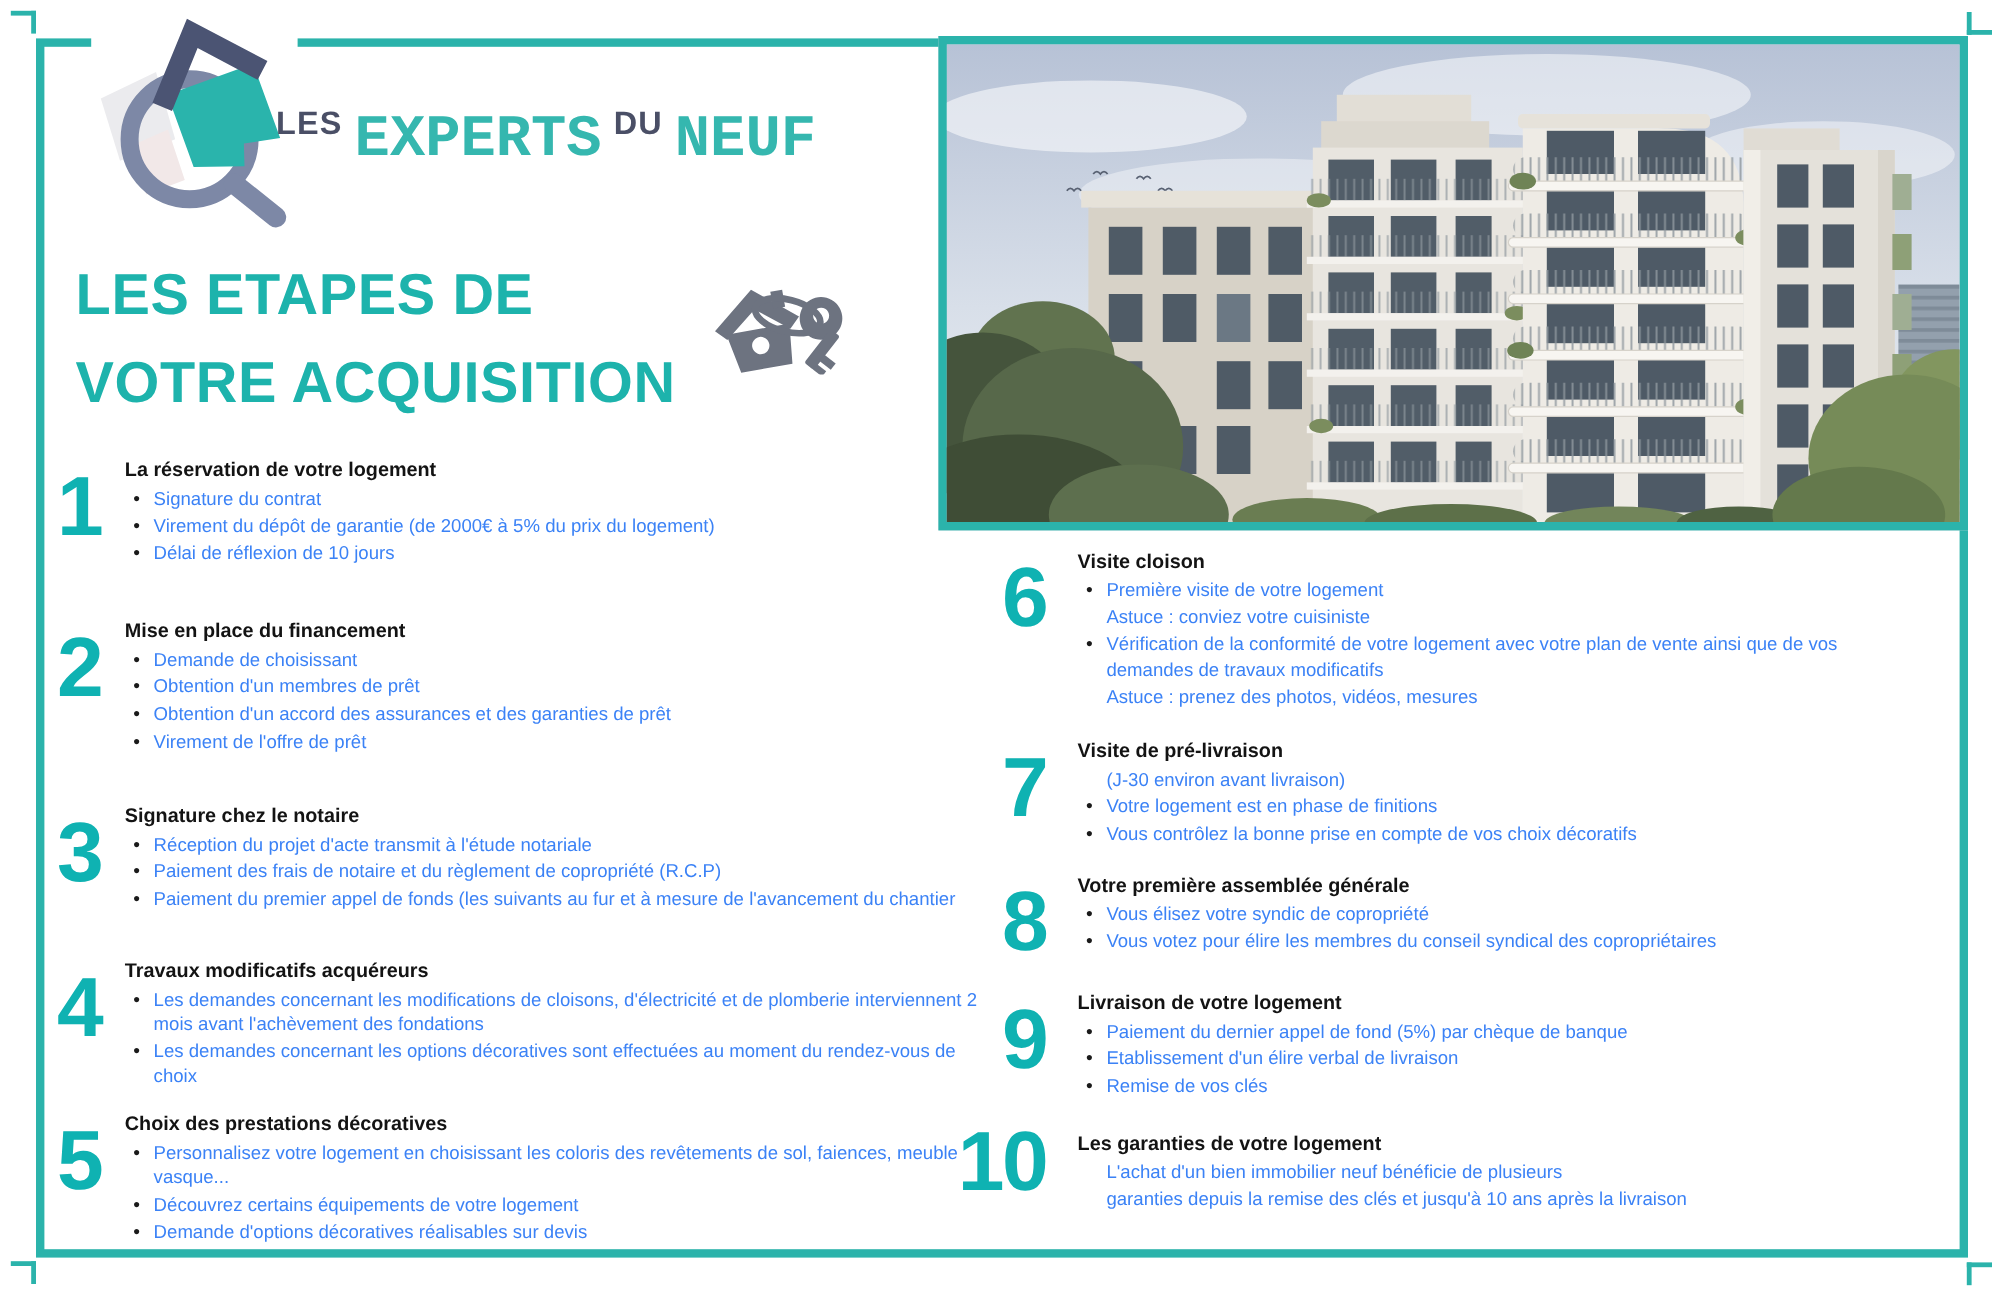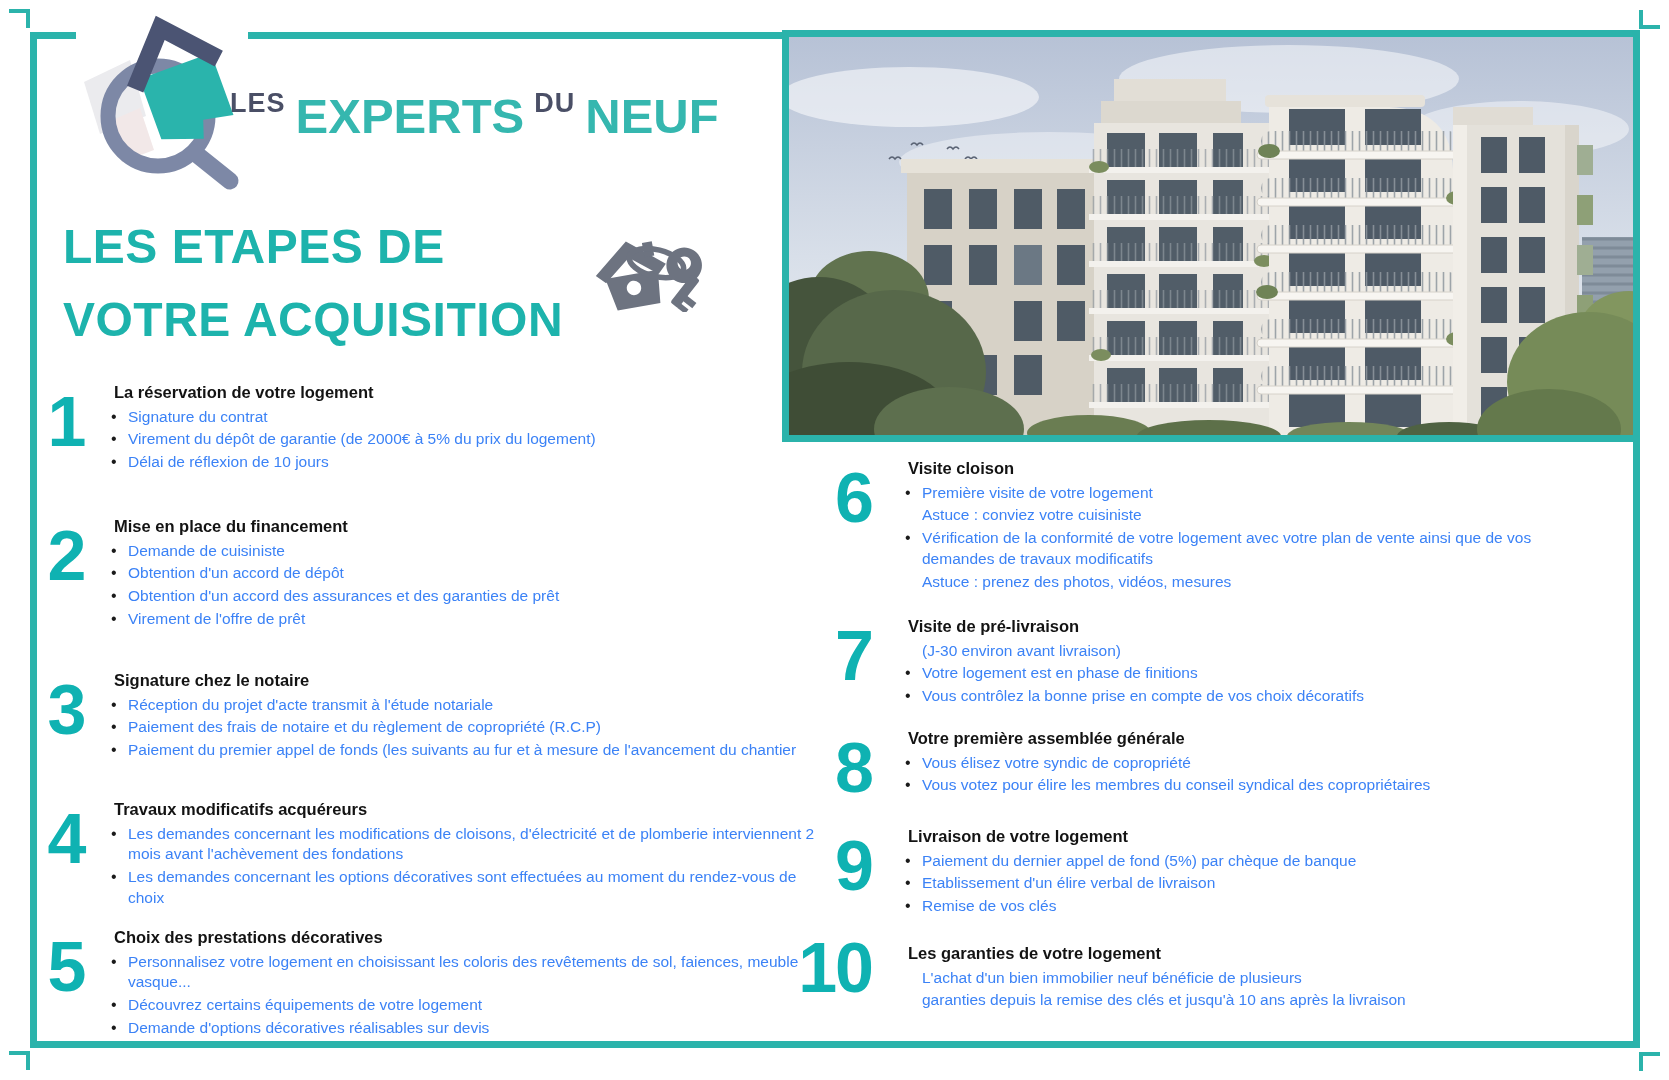--- a/index.html
+++ b/index.html
@@ -14,21 +14,21 @@
   .corner.br{right:9px;bottom:9px;border-left:4px solid #2bb3ab;border-top:4px solid #2bb3ab;}
 
   
   .frame{position:absolute;left:30px;top:32px;width:1610px;height:1016px;
          border:7px solid #2bb3ab;box-sizing:border-box;background:#ffffff;z-index:1;}
 
   
   .brand-graphic{position:absolute;left:76px;top:0;width:172px;height:200px;background:#ffffff;z-index:3;}
   .brand-words{position:absolute;left:230px;top:88px;z-index:3;display:flex;align-items:flex-start;white-space:nowrap;}
   .w-small{font-size:27px;font-weight:700;color:#4a4f66;letter-spacing:1px;}
-  .w-big{font-size:49px;font-weight:800;color:#35b7af;letter-spacing:0px;margin:0 10px;}
+  .w-big{font-size:49px;font-weight:800;color:#35b7af;letter-spacing:0px;margin:0 10px;font-family:Liberation Mono, monospace;}
   .w-big.last{margin-right:0;}
 
   
   .page-title{position:absolute;left:63px;top:210px;z-index:3;color:#1db3ac;
               font-size:48px;font-weight:800;line-height:73px;letter-spacing:0.5px;white-space:nowrap;}
 
   .keys-icon{position:absolute;left:583px;top:232px;width:138px;height:80px;z-index:3;}
 
   
   .photo{position:absolute;left:782px;top:30px;width:858px;height:412px;
@@ -40,21 +40,21 @@
   .step .num{font-size:70px;font-weight:800;color:#0fb2b2;line-height:0.78;margin-top:13px;
              letter-spacing:-2px;}
   .step.left{left:40px;}
   .step.left .num{width:52px;text-align:center;flex:0 0 52px;}
   .step.left .body{width:712px;margin-left:12px;}
   .step.right{left:790px;}
   .step.right .num{width:96px;text-align:right;padding-right:14px;box-sizing:border-box;flex:0 0 96px;}
   .step.right .body{width:640px;margin-left:12px;}
   .step.flush .num{margin-top:-2px;text-align:right;}
 
-  .step-title{font-size:16.5px;font-weight:700;color:#131313;margin:0 0 4px 10px;line-height:1.25;}
+  .step-title{font-size:16.5px;font-weight:700;color:#131313;margin:0 0 4px 0;line-height:1.25;}
   ul.items{list-style:none;margin:0;padding:0;}
   ul.items li{position:relative;font-size:15.5px;line-height:1.34;color:#3b82f6;margin:0 0 2px 0;}
   li.bullet{padding-left:24px;}
   li.bullet::before{content:"•";position:absolute;left:7px;top:-1px;color:#1a1a1a;font-size:16px;}
   li.note{padding-left:24px;}
 </style>
 </head>
 <body>
 
 <div id="page">
@@ -299,22 +299,22 @@
         <li class="bullet">Délai de réflexion de 10 jours</li>
       </ul>
     </div>
   </div>
 
   <div class="step left" style="top:516px">
     <div class="num">2</div>
     <div class="body">
       <div class="step-title">Mise en place du financement</div>
       <ul class="items">
-        <li class="bullet">Demande de cuisiniste</li>
-        <li class="bullet">Obtention d'un accord de dépôt</li>
+        <li class="bullet">Demande de choisissant</li>
+        <li class="bullet">Obtention d'un membres de prêt</li>
         <li class="bullet">Obtention d'un accord des assurances et des garanties de prêt</li>
         <li class="bullet">Virement de l'offre de prêt</li>
       </ul>
     </div>
   </div>
 
   <div class="step left" style="top:670px">
     <div class="num">3</div>
     <div class="body">
       <div class="step-title">Signature chez le notaire</div>

